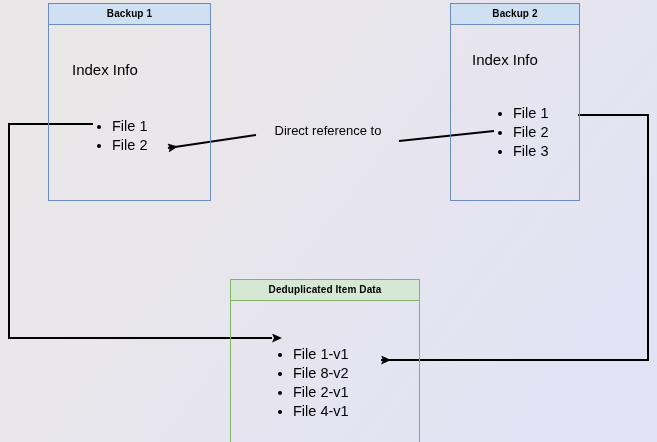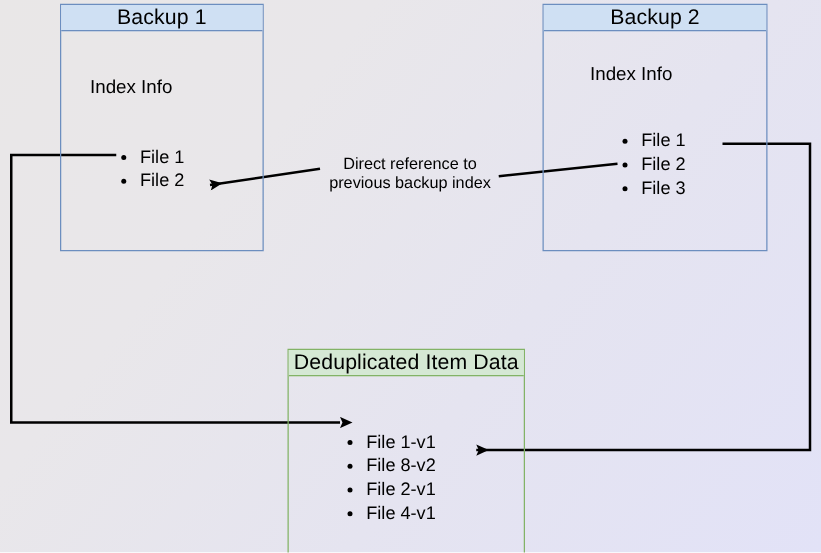--- a/index.html
+++ b/index.html
@@ -35,22 +35,22 @@
   .box-green {
     border: 1px solid #82b366;
   }
   .box-header {
     box-sizing: border-box;
     width: 100%;
     height: 21px;
     background: #cfe0f3;
     border-bottom: 1px solid #6c8ebf;
     color: #000000;
-    font-size: 17px;
-    font-weight: normal;
+    font-size: 10px;
+    font-weight: bold;
     line-height: 20px;
     text-align: center;
     letter-spacing: 0.1px;
   }
   .box-header-green {
     background: #d5e8d4;
     border-bottom: 1px solid #82b366;
   }
   .box-title {
     position: absolute;
@@ -114,21 +114,21 @@
 
   <div class="box" style="left:48px; top:3px; width:163px; height:198px;">
     <div class="box-header">Backup 1</div>
   </div>
   <div class="box-title" style="left:72px; top:61px;">Index Info</div>
   <ul class="bullet-list" style="left:95px; top:117px;">
     <li>File 1</li>
     <li>File 2</li>
   </ul>
 
-  <div class="box" style="left:434px; top:3px; width:180px; height:198px;">
+  <div class="box" style="left:450px; top:3px; width:130px; height:198px;">
     <div class="box-header">Backup 2</div>
   </div>
   <div class="box-title" style="left:472px; top:51px;">Index Info</div>
   <ul class="bullet-list" style="left:496px; top:104px;">
     <li>File 1</li>
     <li>File 2</li>
     <li>File 3</li>
   </ul>
 
   <div class="box box-green" style="left:230px; top:279px; width:190px; height:183px;">
@@ -136,16 +136,15 @@
   </div>
   <ul class="bullet-list" style="left:276px; top:345px;">
     <li>File 1-v1</li>
     <li>File 8-v2</li>
     <li>File 2-v1</li>
     <li>File 4-v1</li>
   </ul>
 
   <div class="caption" style="left:255px; top:123px; width:146px;">
     <div>Direct reference to</div>
-    <div>previous backup index</div>
   </div>
 
 </div>
 
 </body></html>

